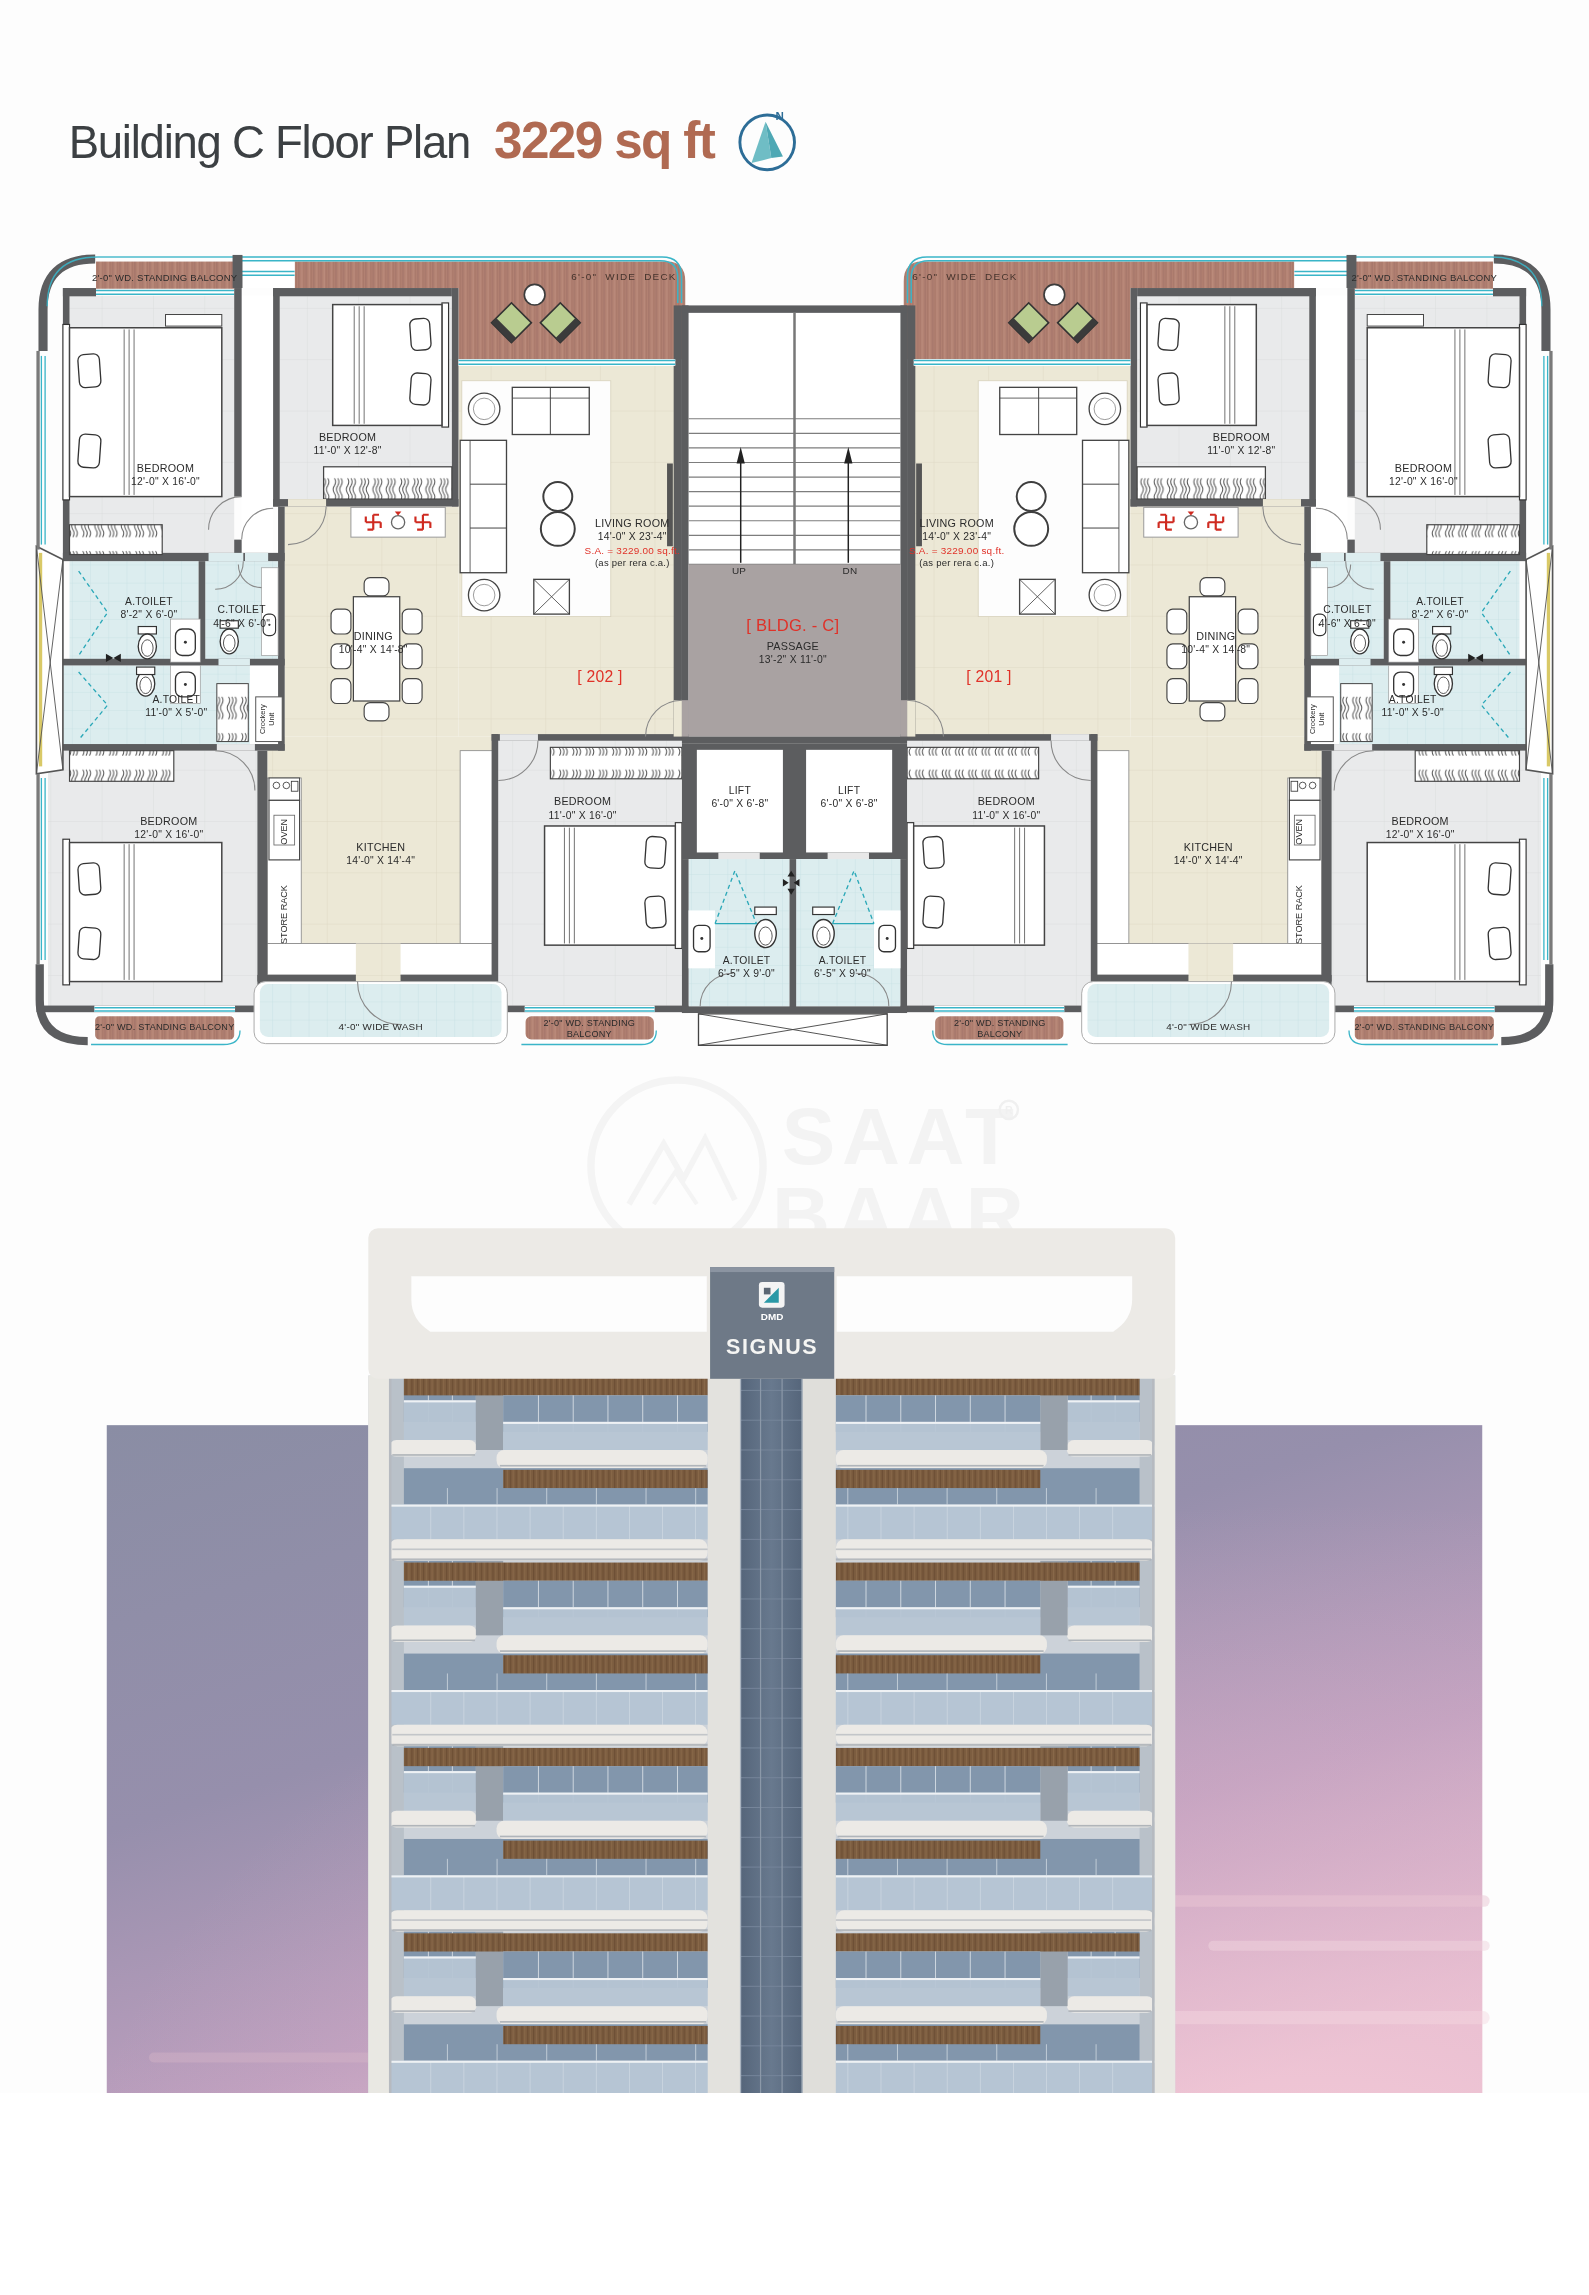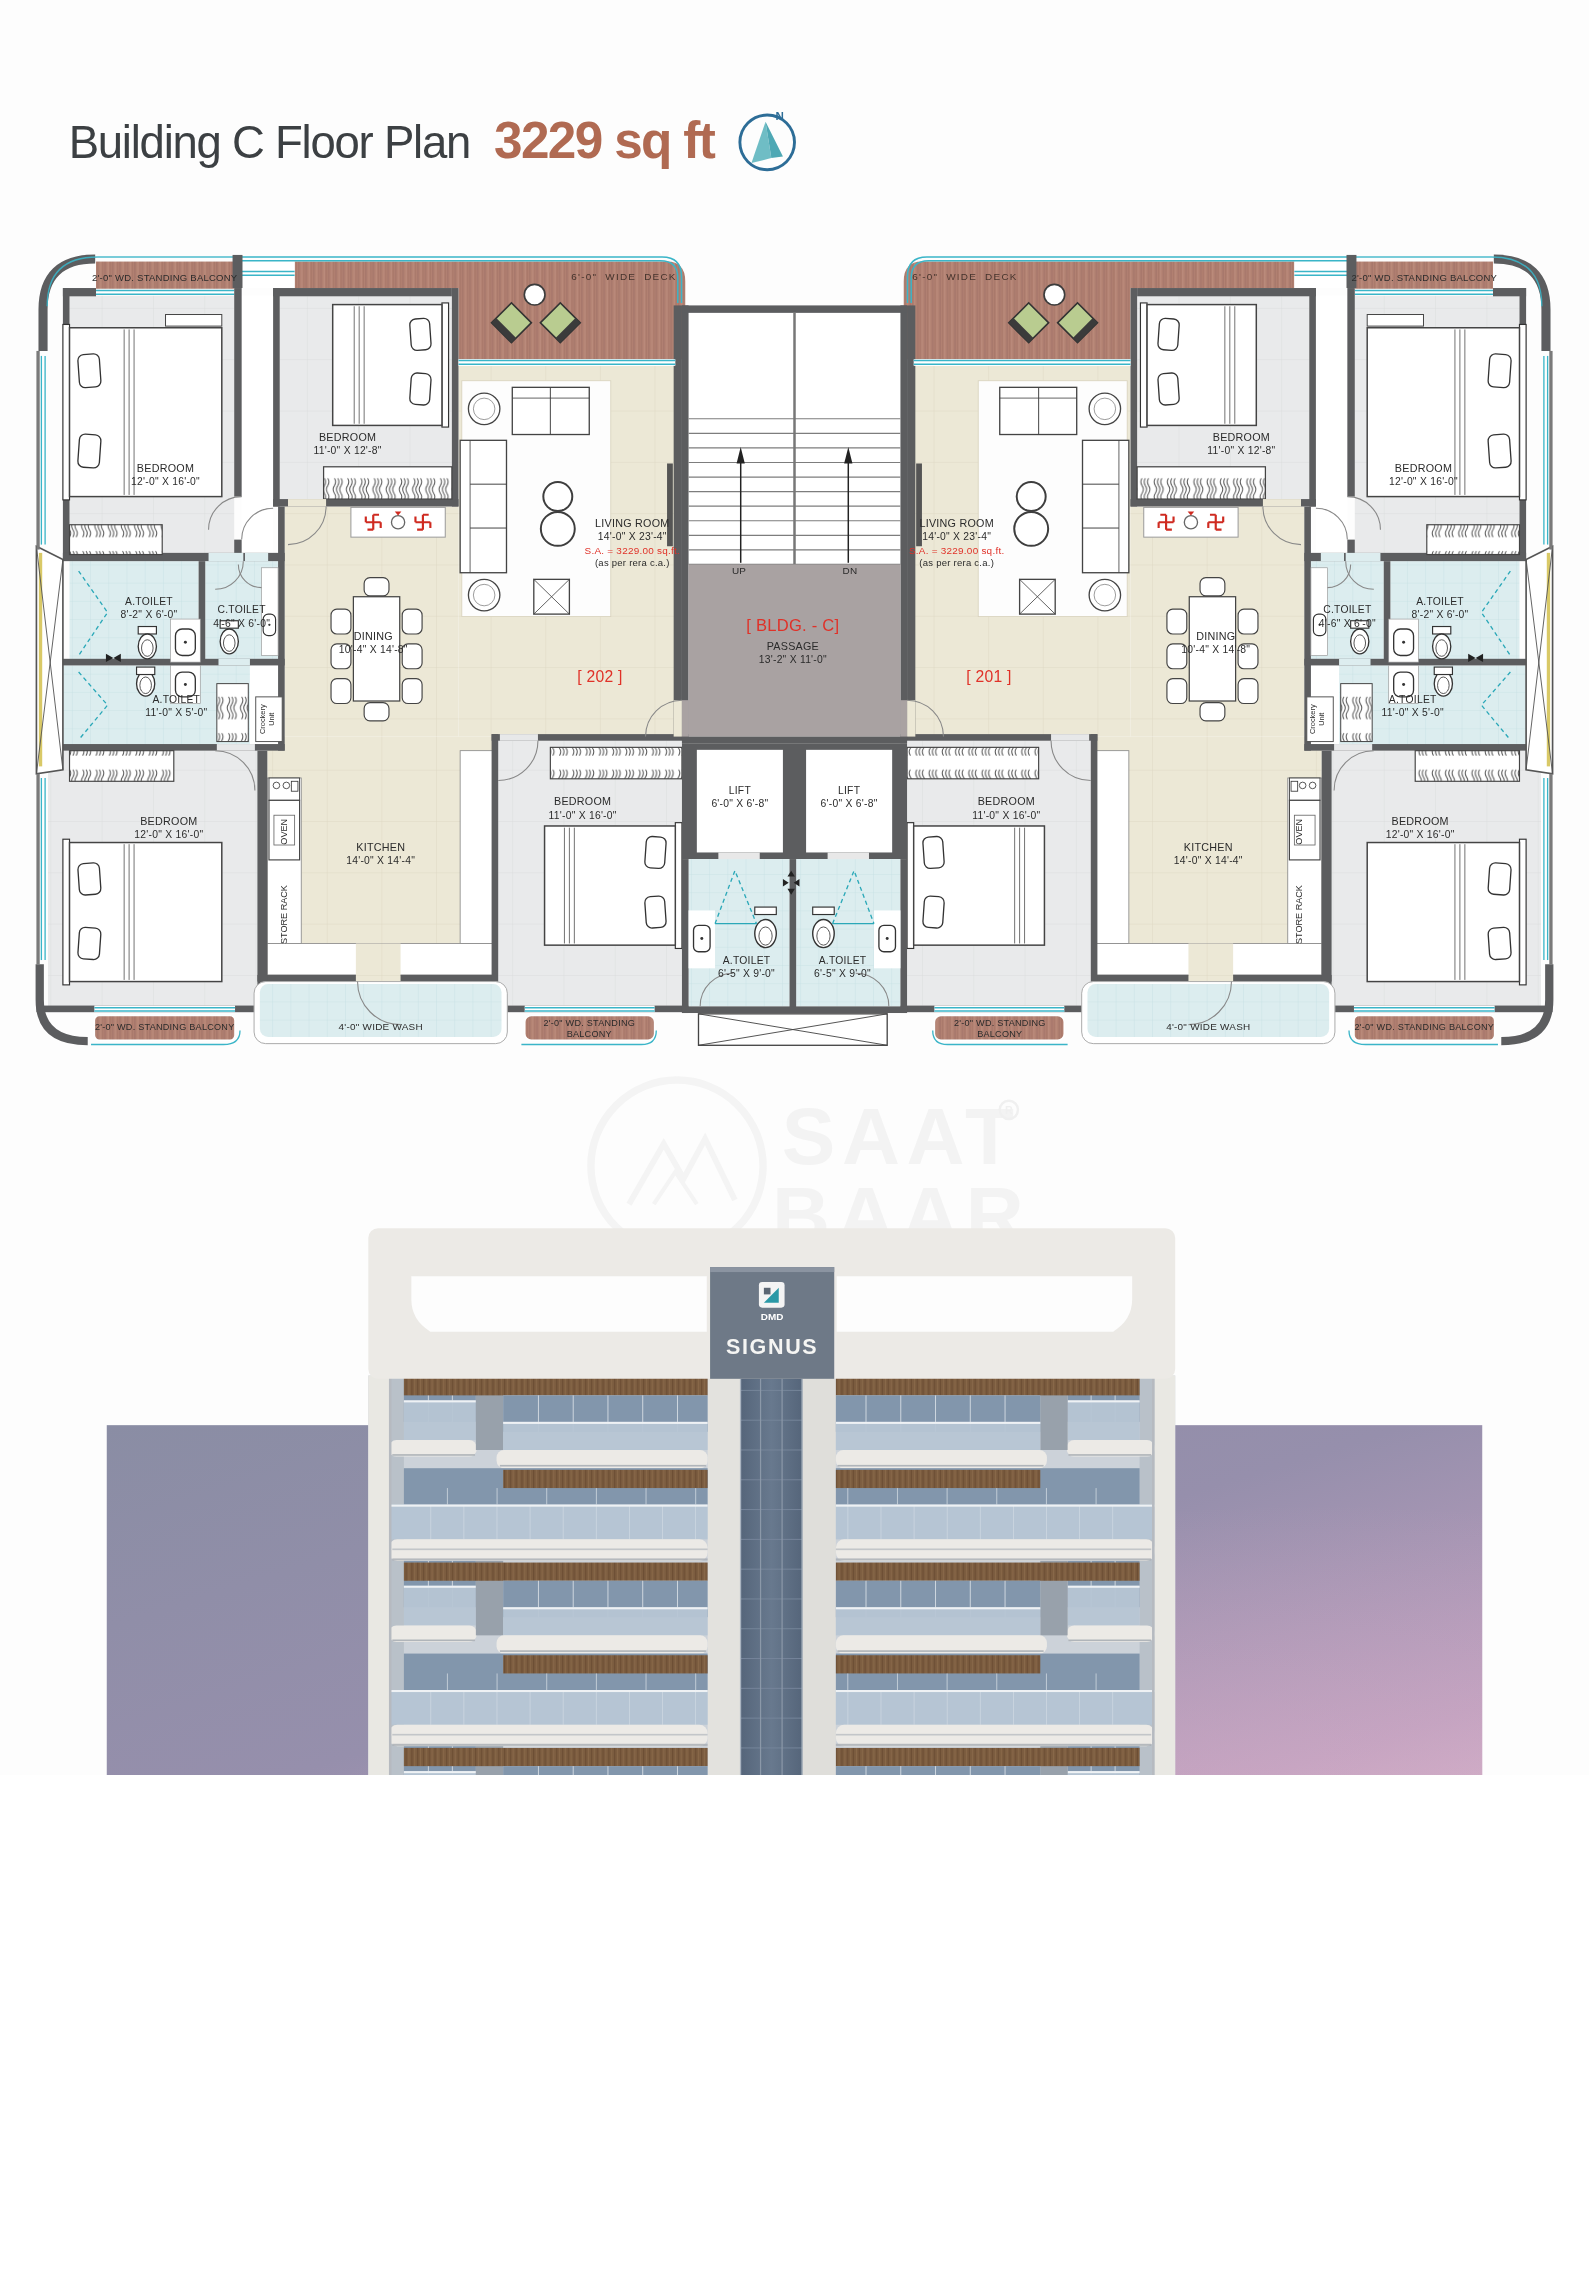--- a/index.html
+++ b/index.html
@@ -1,16 +1,16 @@
 <!DOCTYPE html>
 <html style="font-size:13.2px"><head>
 <meta charset="utf-8">
 <style>
 html,body{margin:0;padding:0;background:#ffffff;}
-#page{position:relative;width:1589px;height:1775px;background:#fdfdfd;font-family:"Liberation Sans",sans-serif;overflow:hidden;}
+#page{position:relative;width:1589px;height:2093px;background:#fdfdfd;font-family:"Liberation Sans",sans-serif;overflow:hidden;}
 svg{position:absolute;top:0;left:0;}
 text{font-family:"Liberation Sans",sans-serif;}
 </style>
 </head>
 <body>
 <div id="page">
 <svg width="1589" height="2295" viewBox="0 0 1920 2773">
 <defs>
 <pattern id="wood" width="9" height="40" patternUnits="userSpaceOnUse">
 <rect width="9" height="40" fill="#b28172"></rect>

